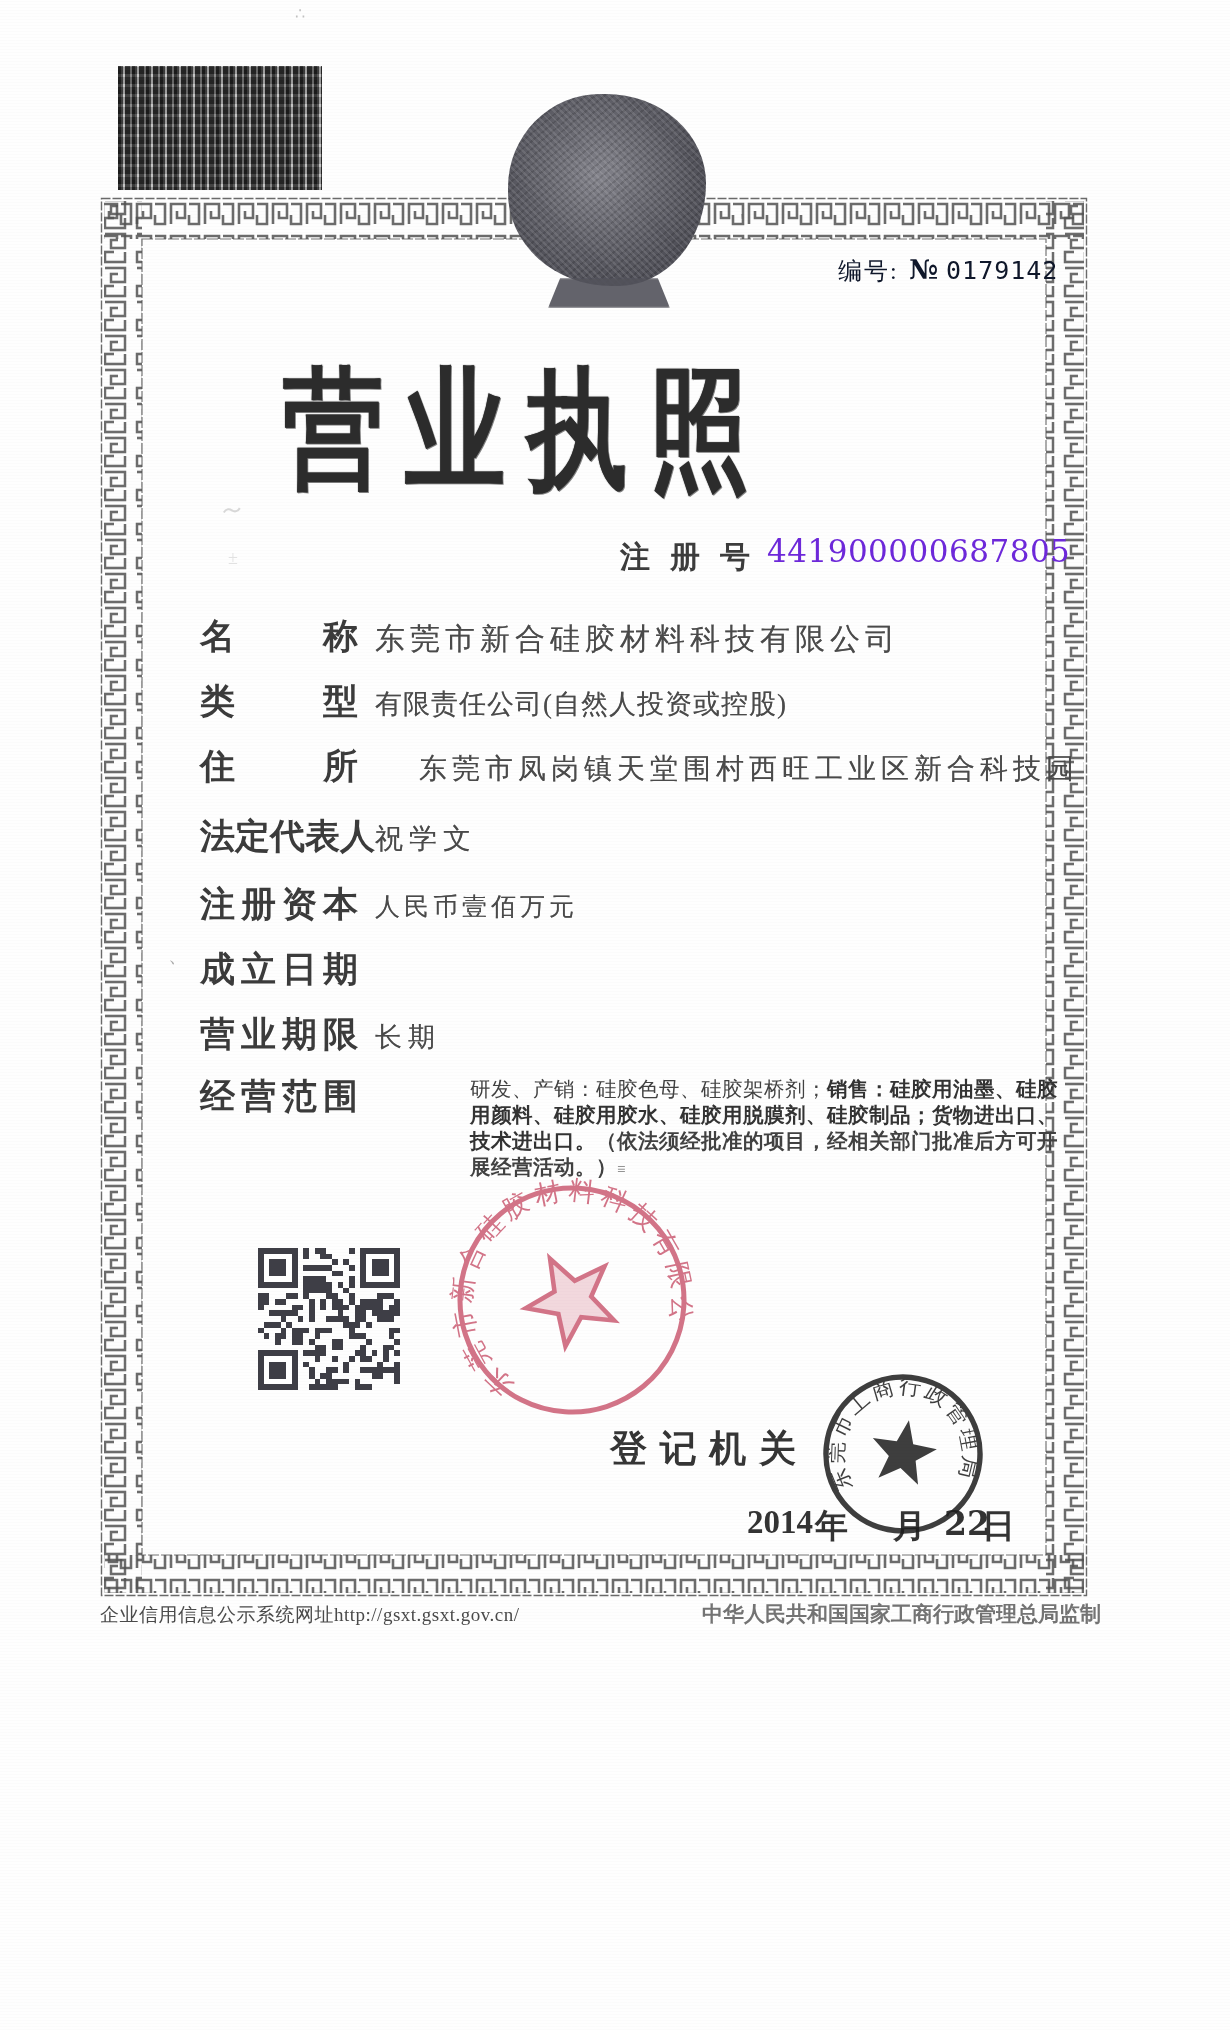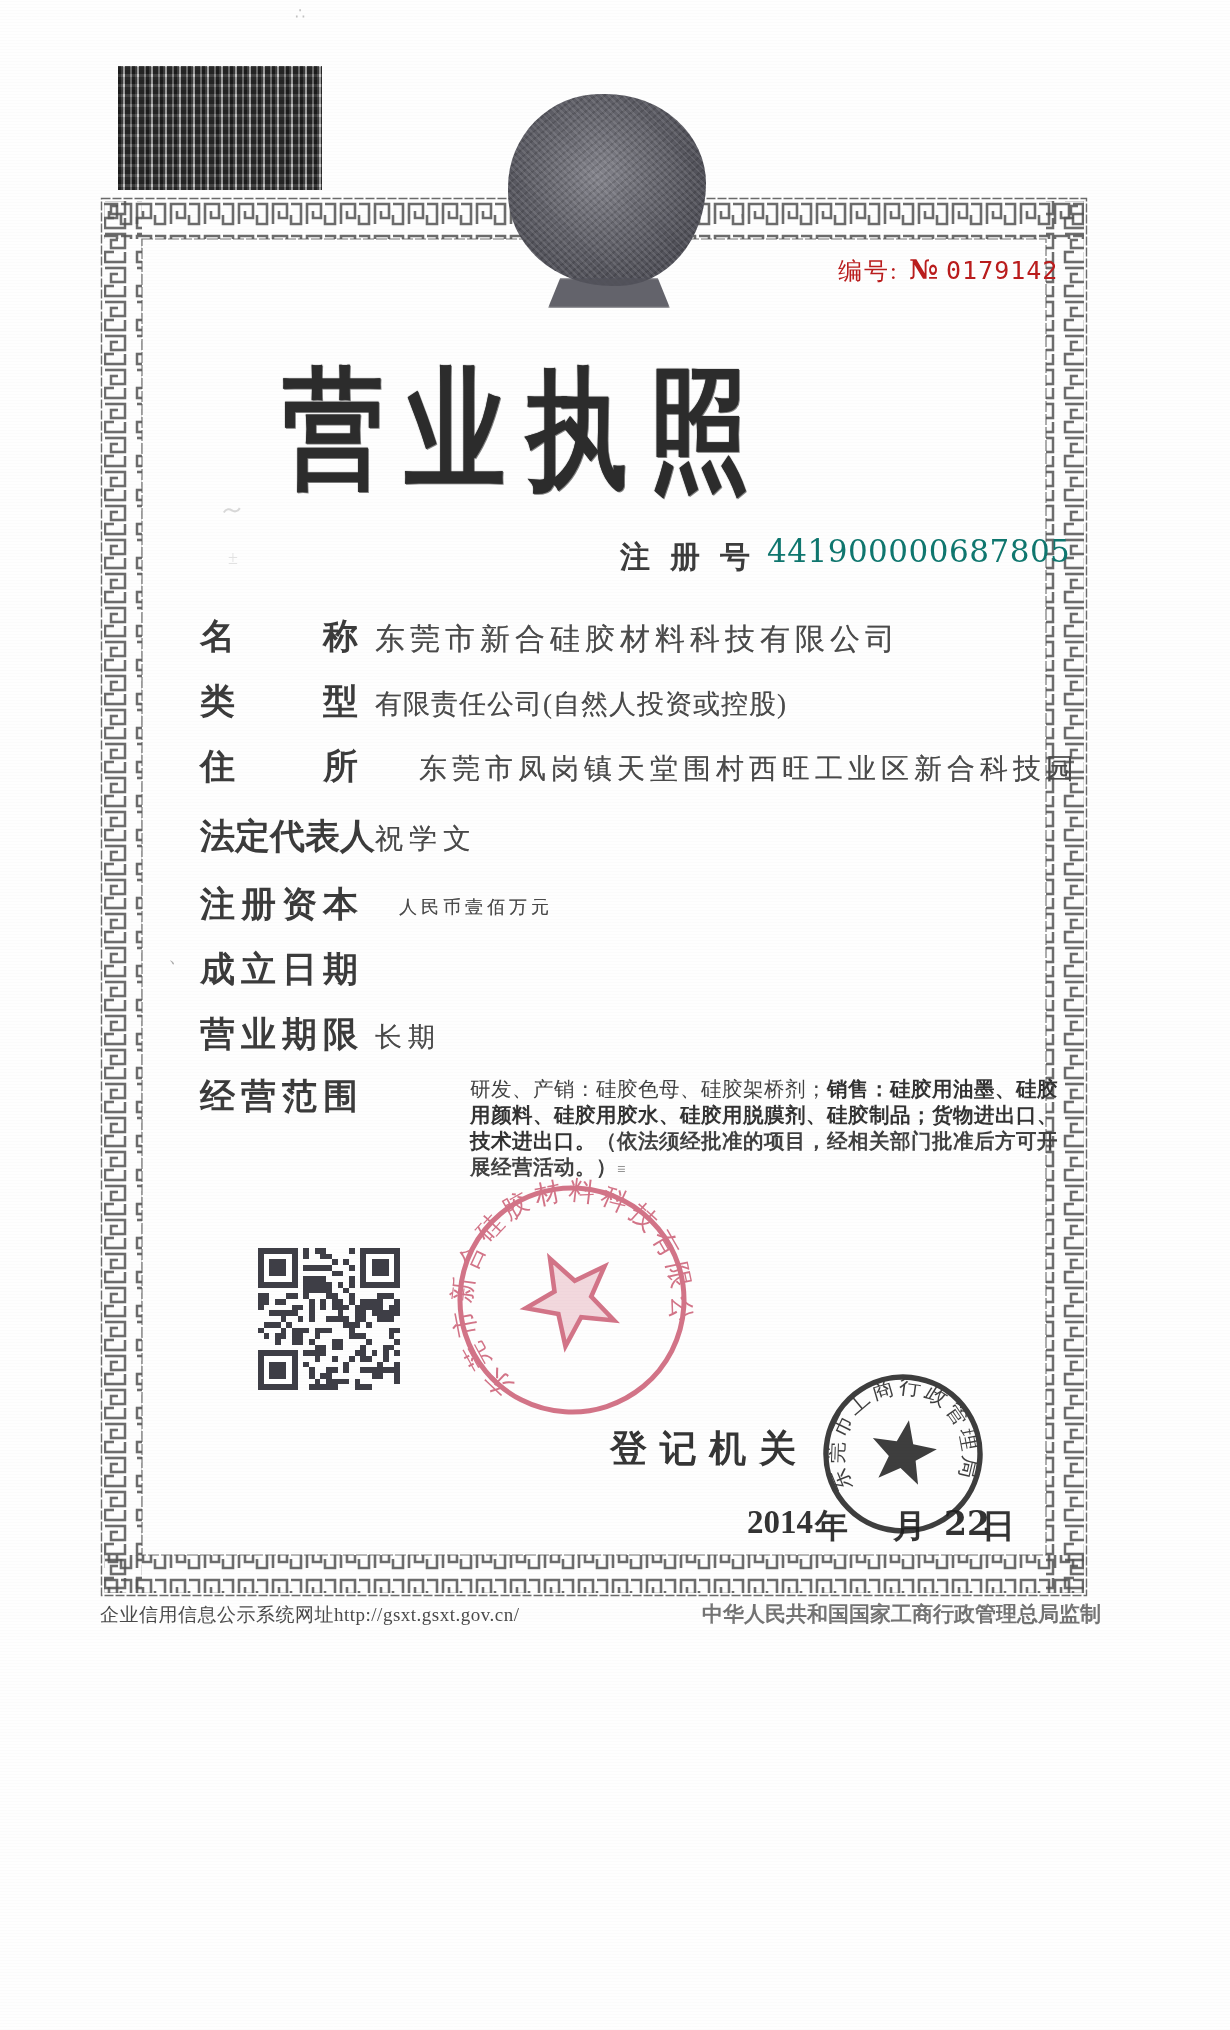--- a/index.html
+++ b/index.html
@@ -39,48 +39,48 @@
   .emblem-base{
     position:absolute;left:548px;top:278px;width:122px;height:30px;
     background:#53535b;clip-path:polygon(10% 0,90% 0,100% 100%,0 100%);
     filter:blur(1px);opacity:.9;z-index:4;
   }
 
   
   .frame{position:absolute;left:100px;top:197px;z-index:1;}
 
   
-  .serial{position:absolute;left:838px;top:254px;z-index:5;font-size:24px;color:#b91c1c;letter-spacing:2px;white-space:nowrap;}
+  .serial{position:absolute;left:838px;top:254px;z-index:5;font-size:24px;color:#0f172a;letter-spacing:2px;white-space:nowrap;}
   .serial .no-symbol{font-family:"DejaVu Serif",serif;font-weight:bold;font-size:27px;margin:0 6px 0 10px;}
   .serial .no-digits{font-family:"DejaVu Sans Mono",monospace;font-size:25px;letter-spacing:1px;}
 
   
   .title{
     position:absolute;left:283px;top:344px;z-index:5;
     font-family:"DejaVu Sans",sans-serif;font-weight:900;
     font-size:100px;letter-spacing:22px;white-space:nowrap;color:#2c2c2c;
     transform:scaleY(1.3);transform-origin:left top;
     text-shadow:0 0 1px #2a2a2a, 1px 1px 0 rgba(40,40,40,.55);
   }
 
   
   .regline{position:absolute;z-index:5;}
   .reg-label{position:absolute;left:620px;top:537px;width:130px;font-size:30px;font-weight:600;color:#3c3c3c;}
-  .reg-number{position:absolute;left:767px;top:533px;font-family:"DejaVu Serif",serif;font-size:31px;color:#0f766e;letter-spacing:0.5px;}
+  .reg-number{position:absolute;left:767px;top:533px;font-family:"DejaVu Serif",serif;font-size:31px;color:#6d28d9;letter-spacing:0.5px;}
 
   
   .row{position:absolute;left:200px;width:870px;height:44px;z-index:5;}
   .f-label{position:absolute;left:0;top:0;width:158px;font-size:35px;font-weight:600;color:#3b3b3b;line-height:44px;}
   .f-value{position:absolute;left:175px;top:0;line-height:48px;white-space:nowrap;color:#4a4a4a;text-shadow:0 0 .6px rgba(70,70,70,.55);}
   .spread{display:flex;justify-content:space-between;}
   .v-name{font-size:30px;letter-spacing:5px;}
   .v-type{font-size:27px;letter-spacing:1px;}
   .v-addr{font-size:28px;letter-spacing:5px;margin-left:44px;}
   .v-rep{font-size:28px;letter-spacing:6px;}
-  .v-cap{font-size:18px;letter-spacing:4px;margin-left:24px;}
+  .v-cap{font-size:25px;letter-spacing:4px;}
   .v-date{font-size:27px;letter-spacing:2px;}
   .v-term{font-size:27px;letter-spacing:6px;}
 
   .scope-text{
     position:absolute;left:470px;top:1076px;width:588px;z-index:5;
     font-size:20.5px;line-height:26px;letter-spacing:0.5px;color:#414141;
     text-align:justify;
   }
   .scope-text .b{font-weight:700;color:#333;}
   .scope-text .m{font-weight:600;}

